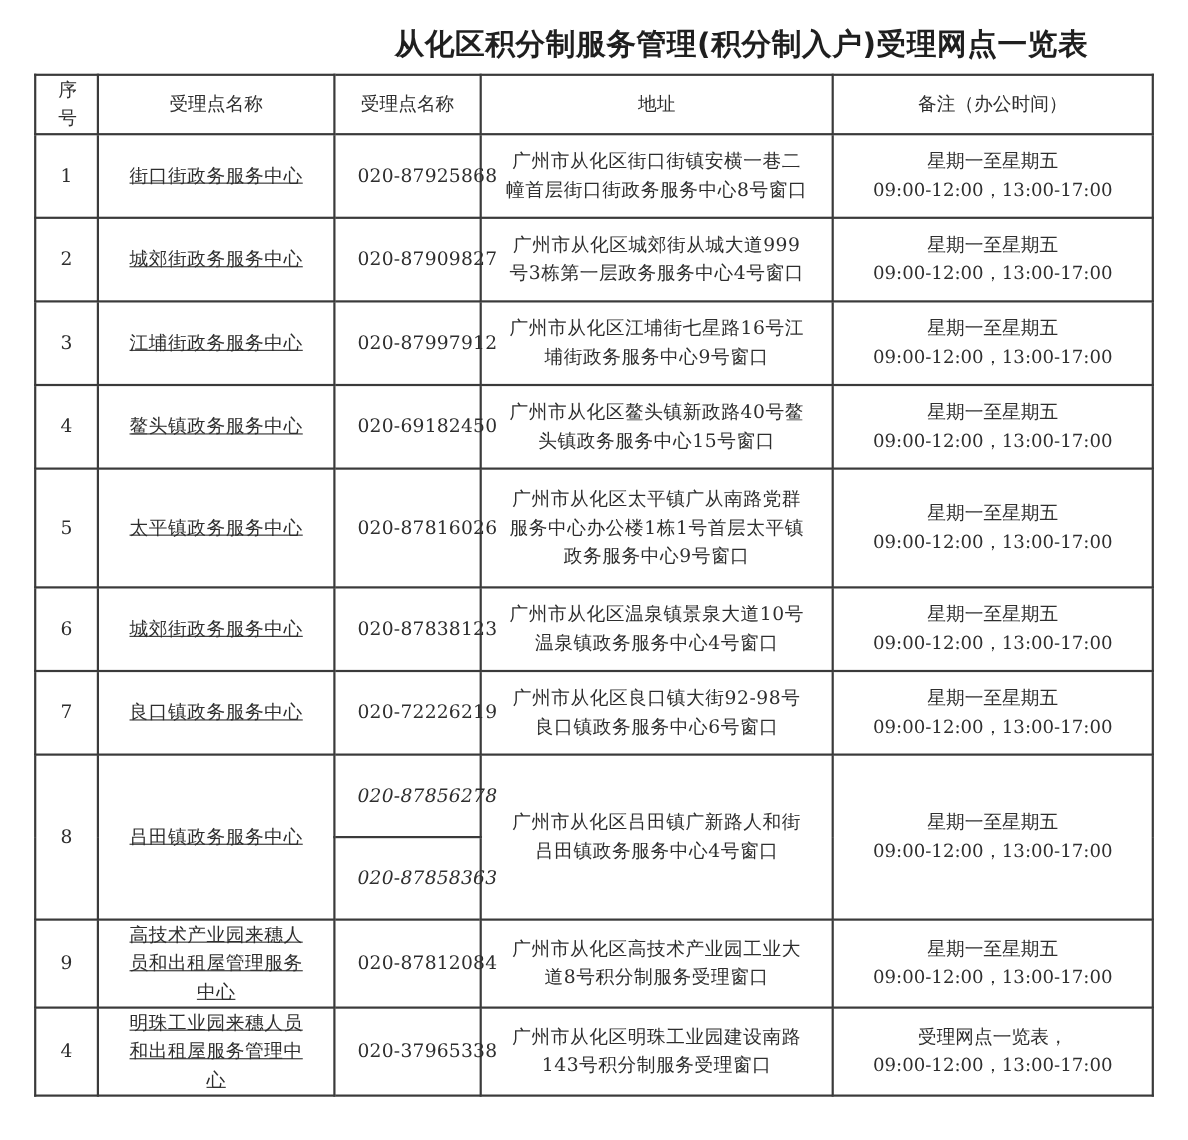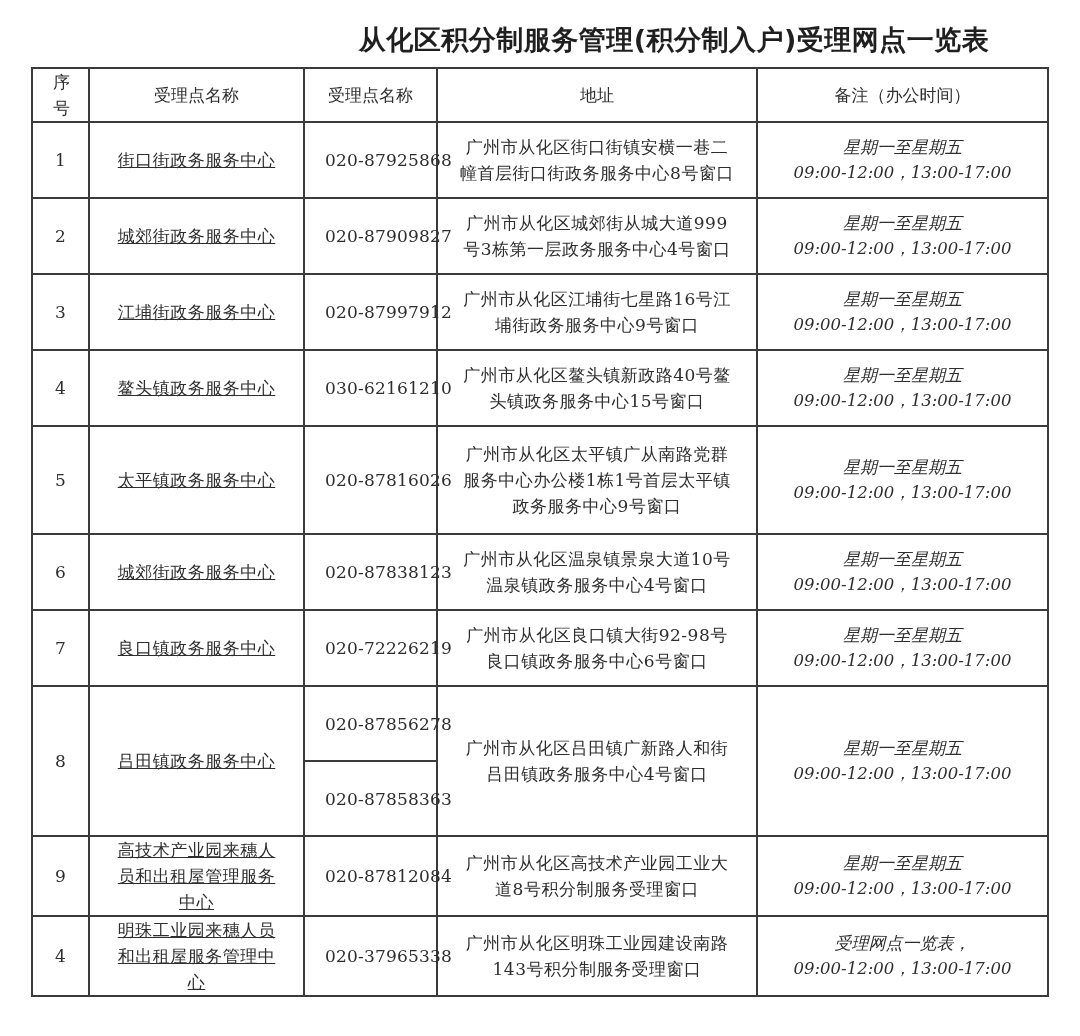--- a/index.html
+++ b/index.html
@@ -25,26 +25,26 @@
     color: #2e2e2e;
   }
   table.grid th { height: 44px; font-size: 17px; }
   col.c-no { width: 57px; }
   col.c-name { width: 215px; }
   col.c-phone { width: 133px; }
   col.c-addr { width: 320px; }
   col.c-note { width: 291px; }
   .phone { font-size: 16.5px; letter-spacing: 0.2px; white-space: nowrap; }
   .addr { font-size: 17px; letter-spacing: 0.5px; }
-  .note { font-size: 17px; font-style: italic; }
+  .note { font-size: 17px; }
   .note .time { display: block; font-size: 16.5px; white-space: nowrap; }
   .name { font-size: 17px; letter-spacing: 0.5px; text-decoration: underline; }
   tr.h78 td { height: 74px; }
   tr.h110 td { height: 106px; }
-  tr.half td.phone { height: 73px; }
+  tr.half td.phone { height: 73px; font-style: italic; }
 </style>
 </head>
 <body>
 
 <div class="title">从化区积分制服务管理(积分制入户)受理网点一览表</div>
 
 <table class="grid">
   <colgroup>
     <col class="c-no">
       <col class="c-name">
@@ -79,21 +79,21 @@
     <tr class="h78">
       <td>3</td>
       <td class="name">江埔街政务服务中心</td>
       <td class="phone">020-87997912</td>
       <td class="addr">广州市从化区江埔街七星路16号江埔街政务服务中心9号窗口</td>
       <td class="note"><span>星期一至星期五</span><span class="time">09:00-12:00，13:00-17:00</span></td>
     </tr>
     <tr class="h78">
       <td>4</td>
       <td class="name">鳌头镇政务服务中心</td>
-      <td class="phone">030-62161210</td>
+      <td class="phone">020-69182450</td>
       <td class="addr">广州市从化区鳌头镇新政路40号鳌头镇政务服务中心15号窗口</td>
       <td class="note"><span>星期一至星期五</span><span class="time">09:00-12:00，13:00-17:00</span></td>
     </tr>
     <tr class="h110">
       <td>5</td>
       <td class="name">太平镇政务服务中心</td>
       <td class="phone">020-87816026</td>
       <td class="addr">广州市从化区太平镇广从南路党群服务中心办公楼1栋1号首层太平镇政务服务中心9号窗口</td>
       <td class="note"><span>星期一至星期五</span><span class="time">09:00-12:00，13:00-17:00</span></td>
     </tr>

